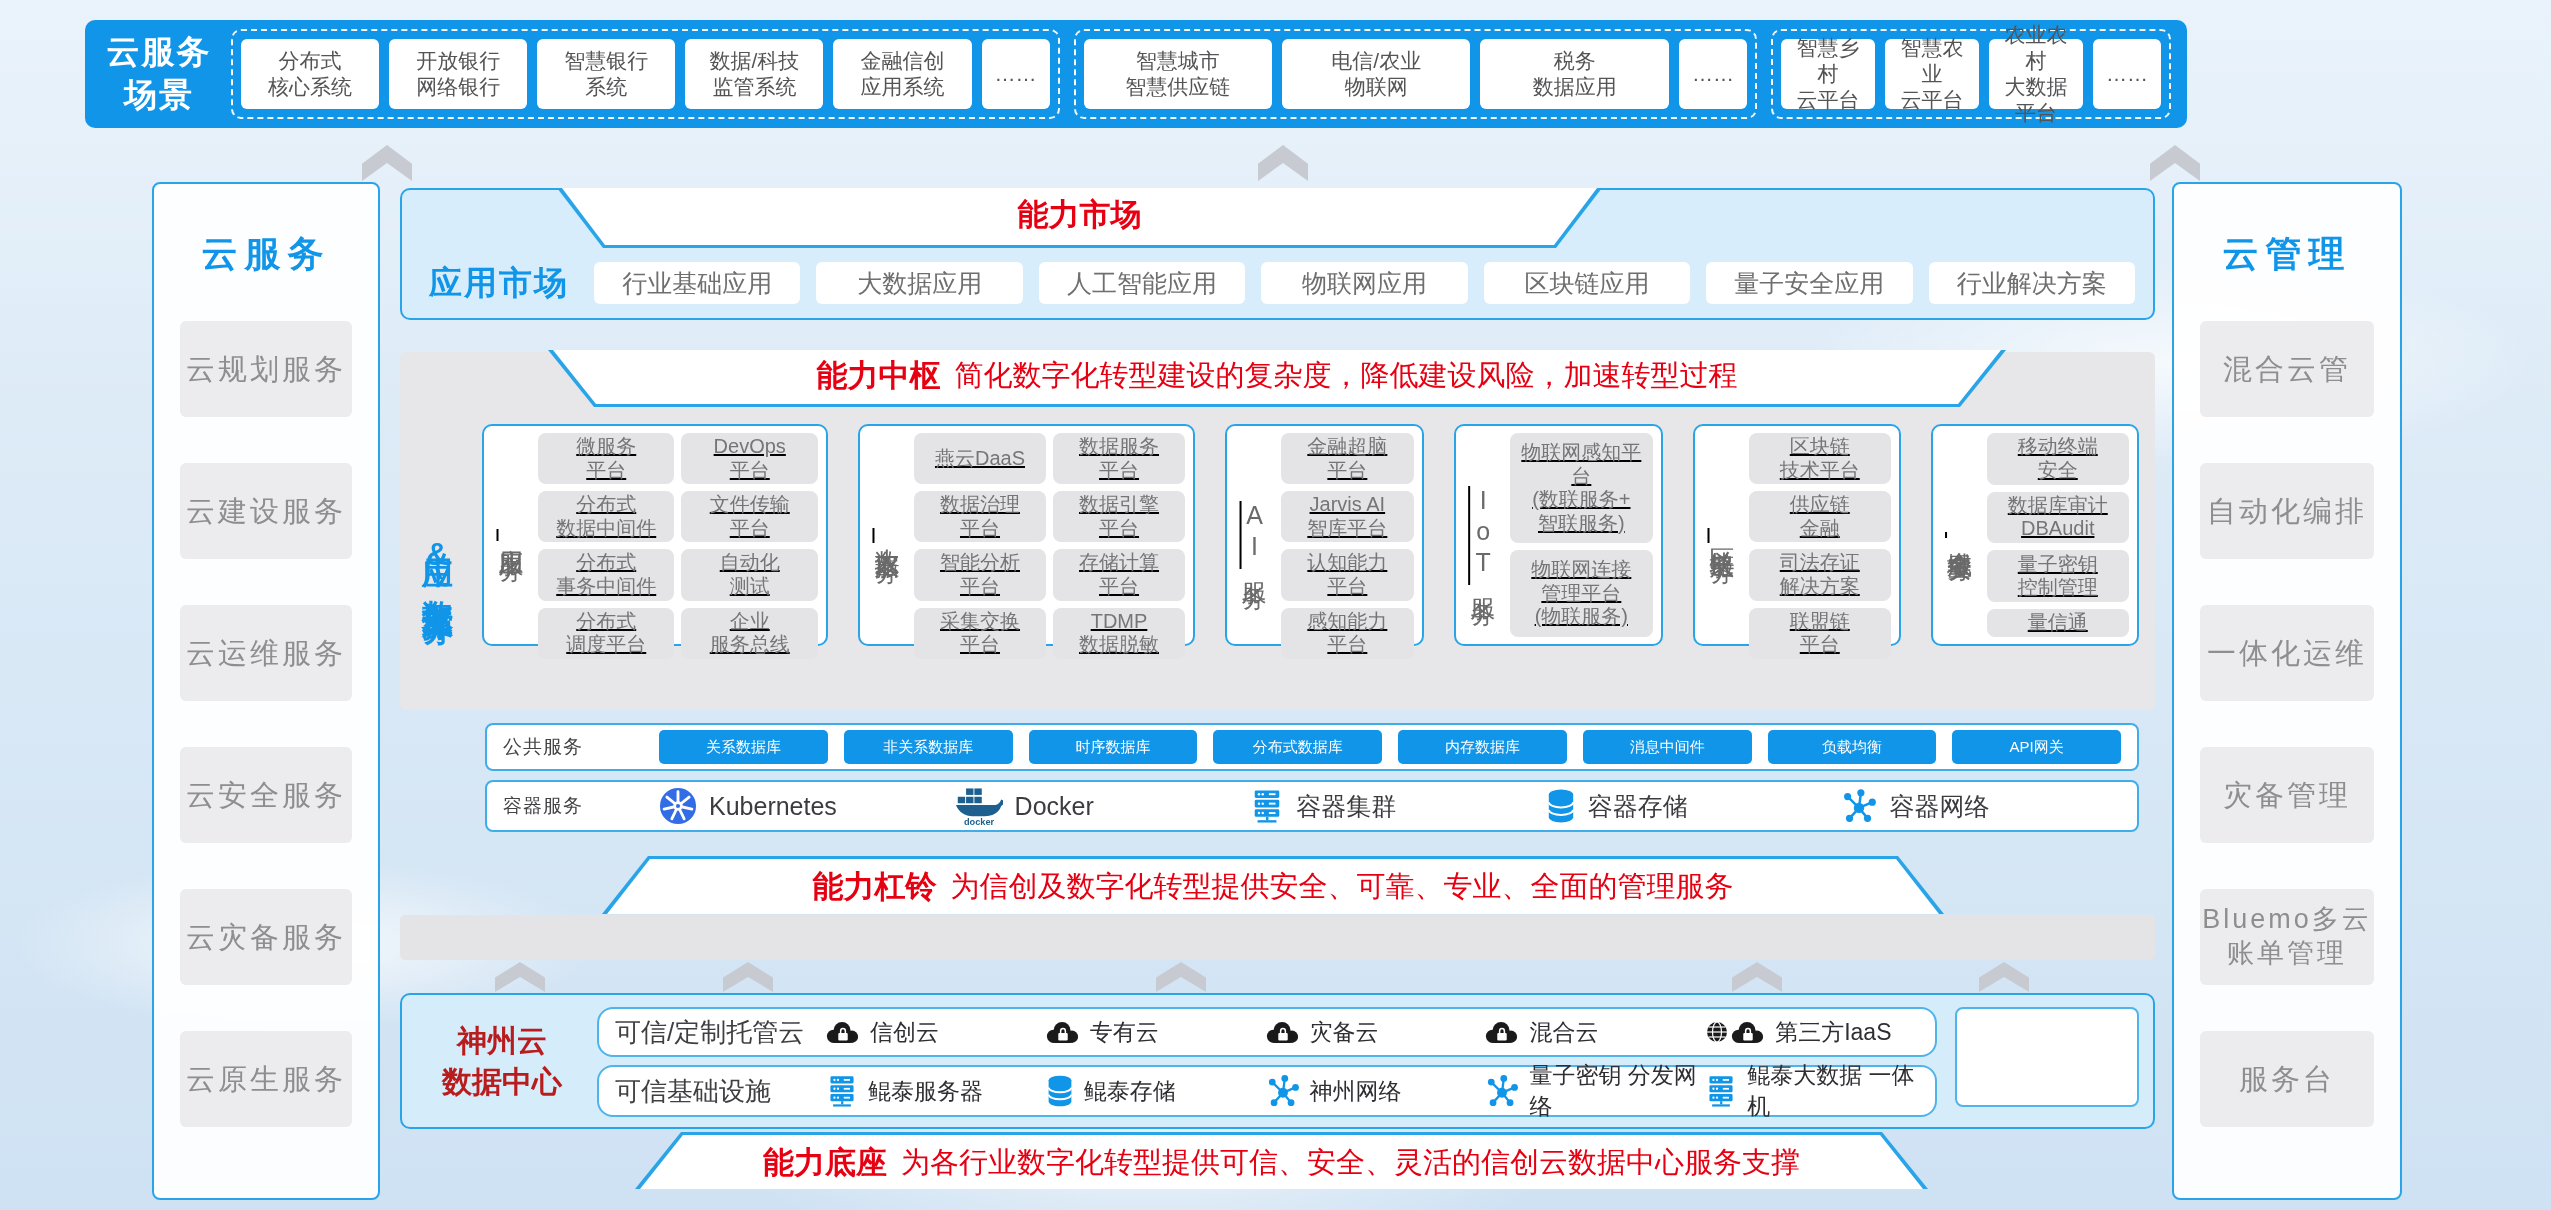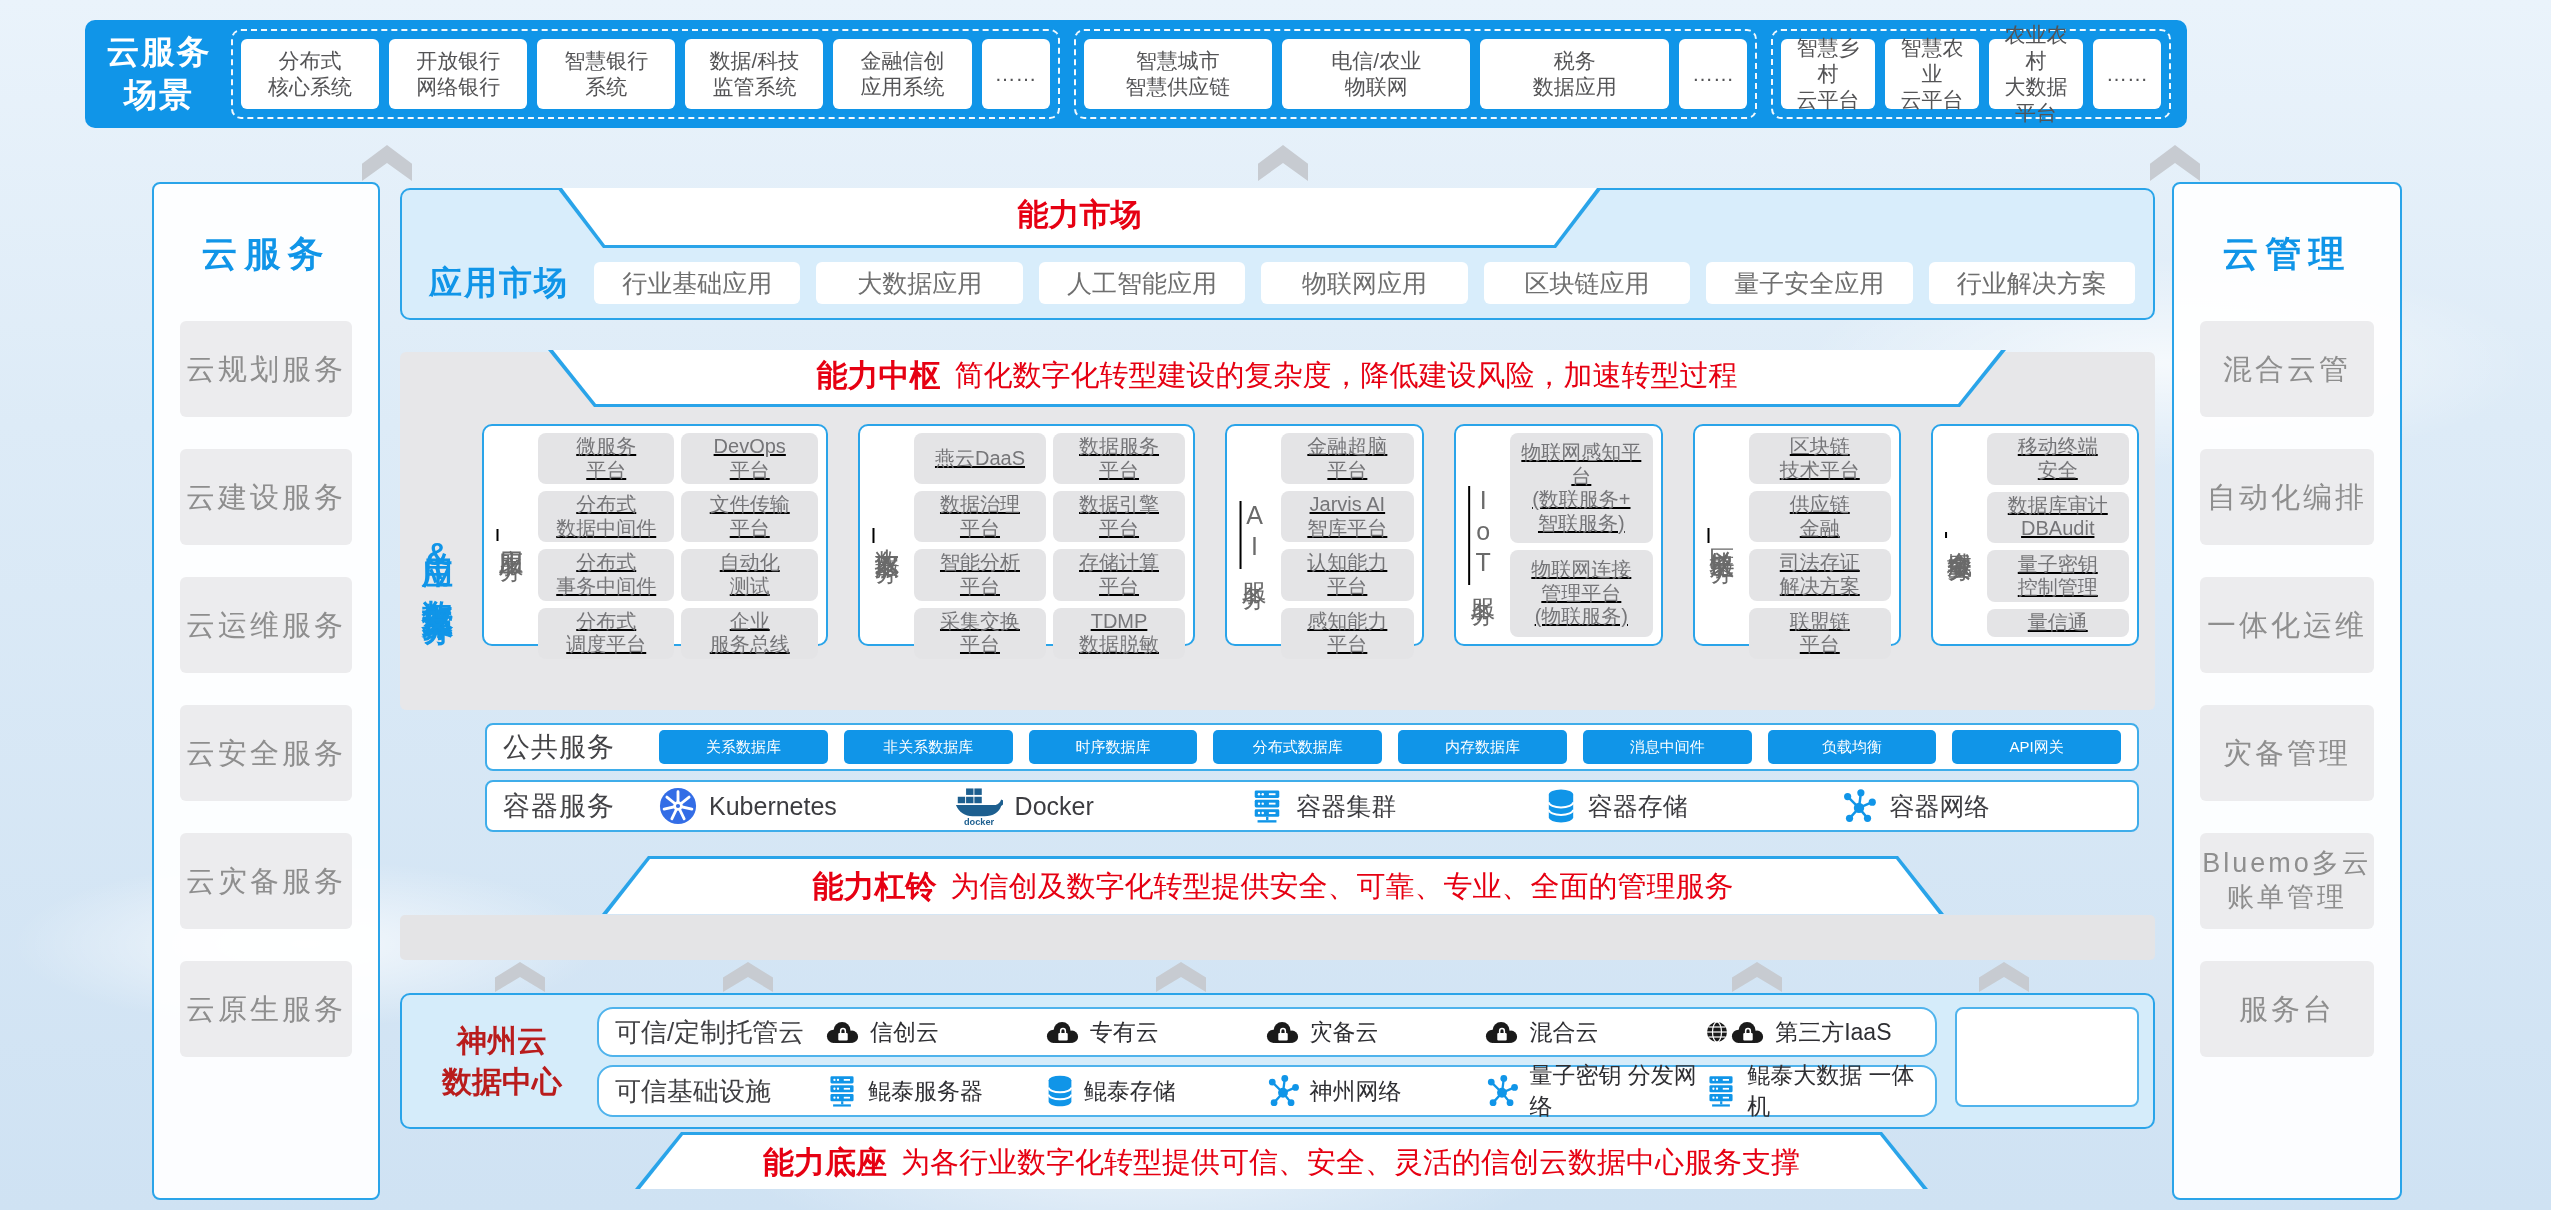--- a/index.html
+++ b/index.html
@@ -15,21 +15,21 @@
   #scenario-bar{position:absolute;left:85px;top:20px;width:2102px;height:108px;background:#1095e8;border-radius:10px;display:flex;align-items:stretch;gap:14px;padding:9px 16px;box-sizing:border-box;}
   .sc-title{width:116px;color:#fff;font-size:33px;font-weight:bold;line-height:1.3;display:flex;align-items:center;justify-content:center;text-align:center;letter-spacing:2px;}
   .sc-group{border:2px dashed rgba(255,255,255,.95);border-radius:10px;display:flex;gap:10px;padding:8px;align-items:stretch;box-sizing:border-box;}
   .sc-box{background:#fff;border-radius:6px;color:#545456;font-size:21px;line-height:1.25;display:flex;align-items:center;justify-content:center;text-align:center;padding:2px 8px;flex:1;}
   .sc-dots{flex:0 0 52px;}
   
   .chev{position:absolute;width:50px;height:36px;background:#c7cbd1;clip-path:polygon(50% 0,100% 52%,100% 100%,50% 50%,0 100%,0 52%);}
   
   .side-panel{position:absolute;background:rgba(255,255,255,.93);border:2px solid #2aa4e9;border-radius:8px;box-sizing:border-box;}
   .side-title{margin-top:46px;text-align:center;color:#1095e8;font-size:36px;font-weight:bold;letter-spacing:7px;}
-  .side-items{display:flex;flex-direction:column;gap:32px;margin:42px 26px 0;}
+  .side-items{display:flex;flex-direction:column;gap:46px;margin:42px 26px 0;}
   .side-item{height:96px;background:#ececee;border-radius:6px;color:#8e8e8e;font-size:29px;letter-spacing:3px;display:flex;align-items:center;justify-content:center;text-align:center;line-height:1.25;}
   
   .trap{position:absolute;z-index:3;}
   .trap-down{clip-path:polygon(0 0,100% 0,calc(100% - 46px) 100%,46px 100%);background:#2aa4e9;}
   .trap-down .trap-in{position:absolute;top:0;left:5px;right:5px;bottom:3px;background:#fff;clip-path:polygon(0 0,100% 0,calc(100% - 43px) 100%,43px 100%);}
   .trap-up{clip-path:polygon(46px 0,calc(100% - 46px) 0,100% 100%,0 100%);background:#2aa4e9;}
   .trap-up .trap-in{position:absolute;top:3px;left:5px;right:5px;bottom:0;background:#fff;clip-path:polygon(43px 0,calc(100% - 43px) 0,100% 100%,0 100%);}
   .trap-content{position:absolute;inset:0;display:flex;align-items:center;justify-content:center;gap:14px;}
   .b-title{color:#e60012;font-weight:bold;font-size:31px;}
   .b-desc{color:#e60012;font-size:29px;}
@@ -44,21 +44,21 @@
   #hub-side-label{position:absolute;left:16px;top:78px;height:264px;color:#1095e8;font-size:31px;font-weight:bold;}
   #hub-cols{position:absolute;left:82px;right:16px;top:72px;height:222px;display:flex;gap:30px;text-decoration:underline;}
   .hub-col{display:flex;background:#fff;border:2px solid #2aa4e9;border-radius:10px;padding:7px 8px;gap:6px;box-sizing:border-box;}
   .hub-col .vlabel{color:#6a6a6a;font-size:25px;flex:0 0 40px;}
   .hub-grid{flex:1;display:grid;gap:7px;}
   .g2{grid-template-columns:1fr 1fr;}
   .g1{grid-template-columns:1fr;}
   .hub-item{background:#e4e4e6;border-radius:8px;display:flex;align-items:center;justify-content:center;text-align:center;color:#757578;font-size:20px;line-height:1.18;padding:2px 4px;}
   
   .svc-row{position:absolute;left:485px;width:1654px;background:#fff;border:2px solid #3fadea;border-radius:8px;display:flex;align-items:center;gap:16px;padding:0 16px;box-sizing:border-box;}
-  .svc-label{width:140px;color:#434346;font-size:27px;letter-spacing:1px;}
+  .svc-label{width:140px;color:#434346;font-size:19px;letter-spacing:1px;}
   .bluepill{flex:1;height:34px;background:#1095e8;border-radius:5px;color:#fff;font-size:15px;display:flex;align-items:center;justify-content:center;}
   .cs-item{flex:1;display:flex;align-items:center;gap:12px;color:#3c3c40;font-size:25px;}
   
   #grey-bar{position:absolute;left:400px;top:915px;width:1755px;height:45px;background:#e4e4e6;border-radius:5px;}
   
   #dc-box{position:absolute;left:400px;top:993px;width:1755px;height:136px;background:#d5ecfa;border:2px solid #2aa4e9;border-radius:10px;box-sizing:border-box;}
   #dc-label{position:absolute;left:14px;top:50%;transform:translateY(-50%);width:172px;color:#b91c1c;font-size:30px;font-weight:bold;line-height:1.35;text-align:center;}
   .dc-row{position:absolute;left:195px;width:1340px;background:#fff;border:2px solid #4fb3ec;border-radius:16px;display:flex;align-items:center;gap:6px;padding:0 16px;box-sizing:border-box;}
   .dc-row-label{width:205px;color:#3f3f42;font-size:26px;}
   .dc-item{flex:1;display:flex;align-items:center;gap:10px;color:#2f2f33;font-size:23px;}

